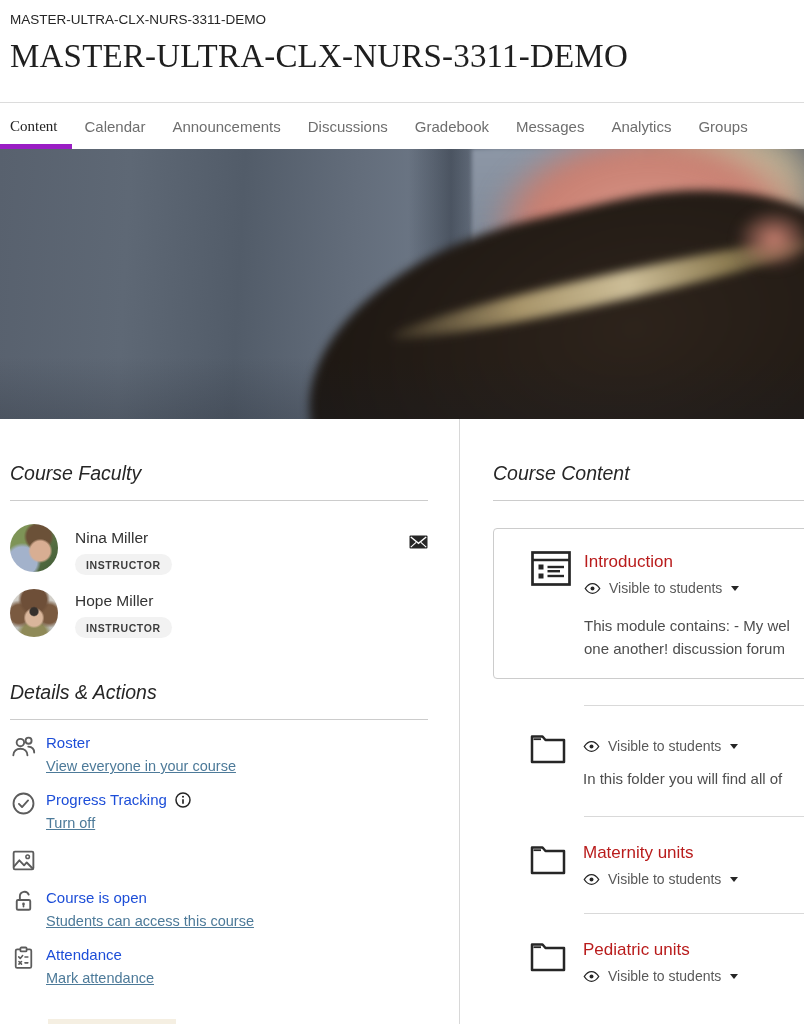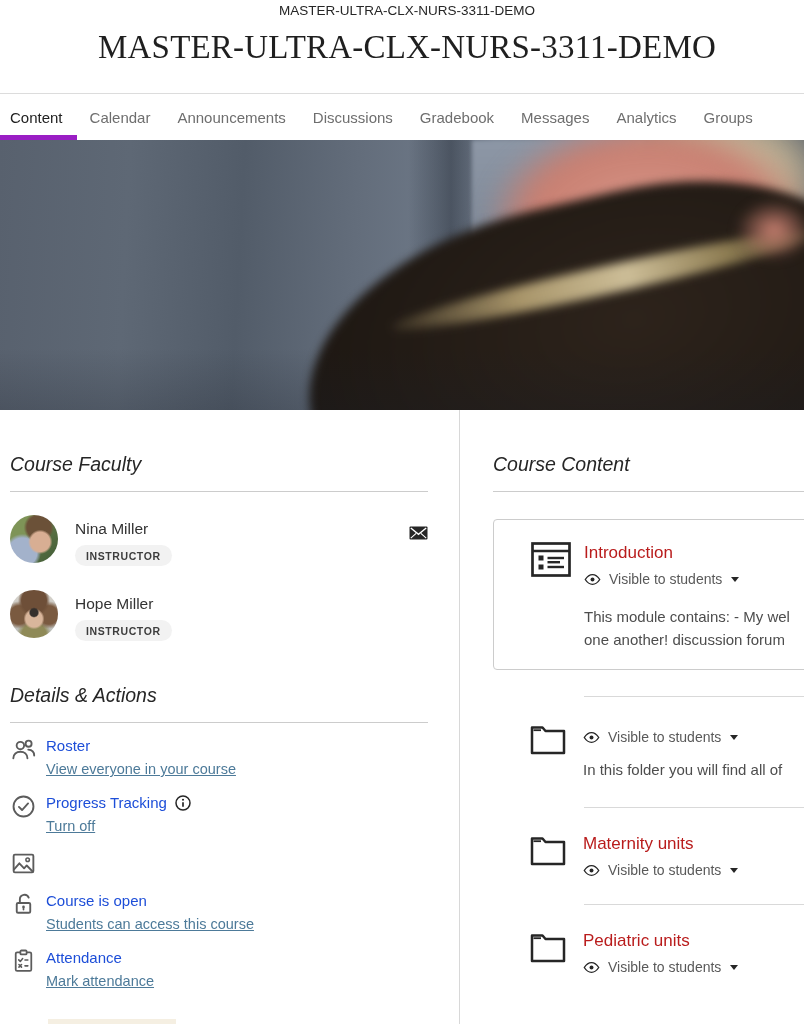--- a/index.html
+++ b/index.html
@@ -4,37 +4,37 @@
 <style>
   * { box-sizing: border-box; }
   html,body { margin:0; padding:0; background:#fff; }
   .page {
     position:relative; width:804px; height:1024px; overflow:hidden;
     background:#fff; color:#262626;
     font-family:"Liberation Sans", sans-serif;
   }
 
   
-  .hdr { padding:2px 0 0 10px;text-align:center; }
+  .hdr { padding:11px 0 0 10px; }
   .breadcrumb { font-size:13.5px; line-height:17px; color:#262626; cursor:pointer; }
   .course-title {
     font-family:"Liberation Serif", serif; font-weight:400;
     font-size:33px; line-height:38px; margin:9px 0 0; color:#1f1f1f;
     letter-spacing:.2px;
   }
 
   
   .tabs {
     margin-top:27px; border-top:1px solid #dcdcdc; height:47px;
     display:flex; align-items:center; padding-left:10px; gap:27px;
     position:relative; background:#fff;
   }
   .tab { font-size:15px; color:#6e6e6e; cursor:pointer; position:relative;
          height:100%; display:flex; align-items:center; white-space:nowrap; }
-  .tab.active { color:#222; }
+  .tab.active { color:#222;font-family:Liberation Serif, serif; }
   .tab.active::after { content:""; position:absolute; left:-10px; right:-14px;
          bottom:0; height:5px; background:#9a1ec4; }
 
   
   .hero { position:relative; height:270px; overflow:hidden; background:#5d6673; }
   .hero div { position:absolute; }
   .h-fabric { inset:0;
     background:linear-gradient(93deg,#58616e 0%,#5e6875 16%,#525c69 30%,#636d7b 44%,#6f7a89 56%,#7d8796 66%,#8b95a4 73%,#6a7381 82%,#555e6a 100%); }
   .h-fold { left:408px; top:0; width:86px; height:100%;
     background:linear-gradient(90deg,transparent,rgba(18,24,34,.38),transparent); }
@@ -66,21 +66,21 @@
     padding:0 31px 40px 10px; min-height:604px; }
   .col-right { flex:1; min-width:0; padding-left:33px; }
 
   h2.section { font-size:19.5px; line-height:23px; font-weight:500;
     color:#262626; margin:43px 0 0;font-style:italic; }
   .rule { border:0; border-top:1px solid #ccc; margin:15px 0 0; }
 
   
   .fac-row { display:flex; align-items:flex-start; }
   .fac-row.first { margin-top:23px; }
-  .fac-row.second { margin-top:24px; }
+  .fac-row.second { margin-top:12px;align-items:center; }
   .avatar { width:48px; height:48px; border-radius:50%; flex:0 0 48px; }
   .avatar.nina { background:
     radial-gradient(circle at 63% 56%, #d8ae93 0 24%, transparent 30%),
     radial-gradient(circle at 60% 26%, #6b5138 0 26%, transparent 33%),
     radial-gradient(circle at 26% 78%, #a3b2cb 0 28%, transparent 36%),
     radial-gradient(circle at 18% 30%, #7e9457 0 38%, transparent 52%),
     linear-gradient(135deg,#8aa060,#5c7345 55%,#3f5a35); }
   .avatar.hope { background:
     radial-gradient(circle at 50% 47%, #35302c 0 11%, transparent 15%),
     radial-gradient(circle at 50% 60%, #d9b69b 0 22%, transparent 28%),

